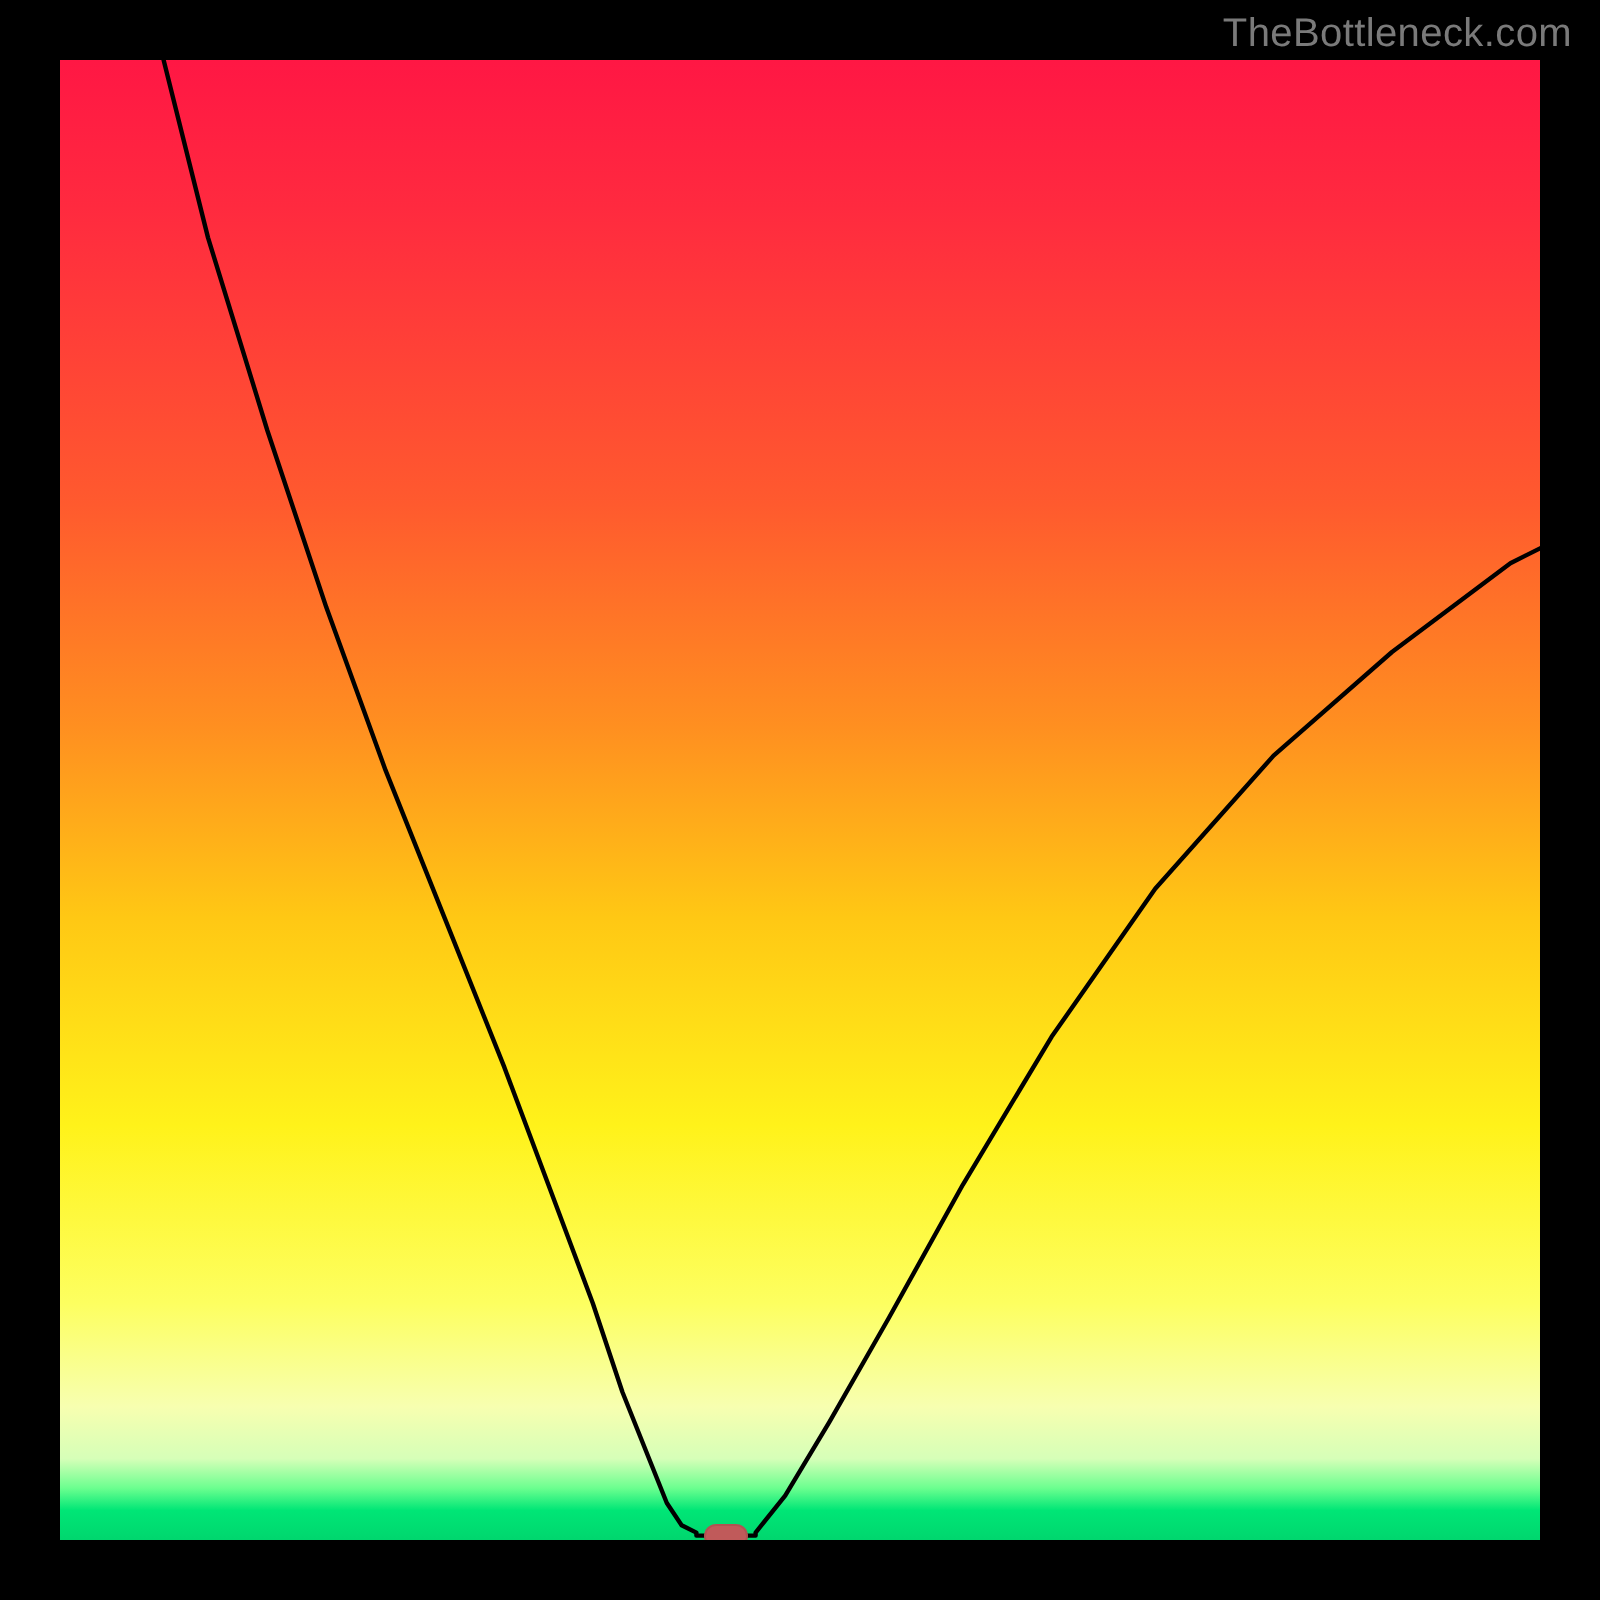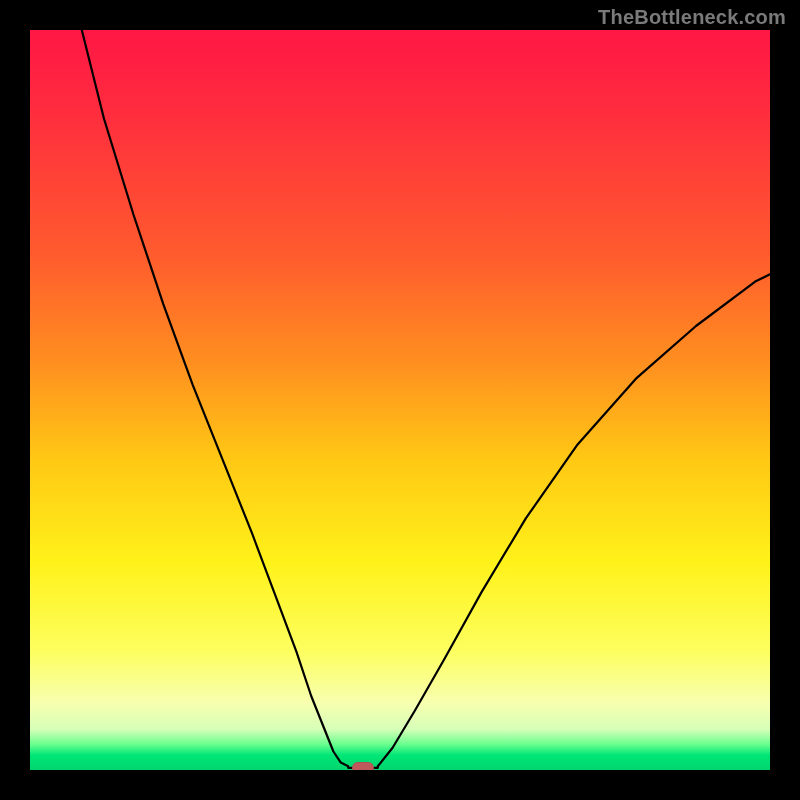--- a/index.html
+++ b/index.html
@@ -15,21 +15,21 @@
     width: 800px;
     height: 800px;
     background: #000;
   }
   .watermark {
     position: absolute;
     top: 6px;
     right: 14px;
     color: #7a7a7a;
     font-size: 20px;
-    font-weight: 700;
+    font-weight: 400;
     letter-spacing: 0.2px;
     z-index: 5;
   }
   .plot-area {
     position: absolute;
     left: 30px;
     top: 30px;
     width: 740px;
     height: 740px;
     overflow: hidden;

